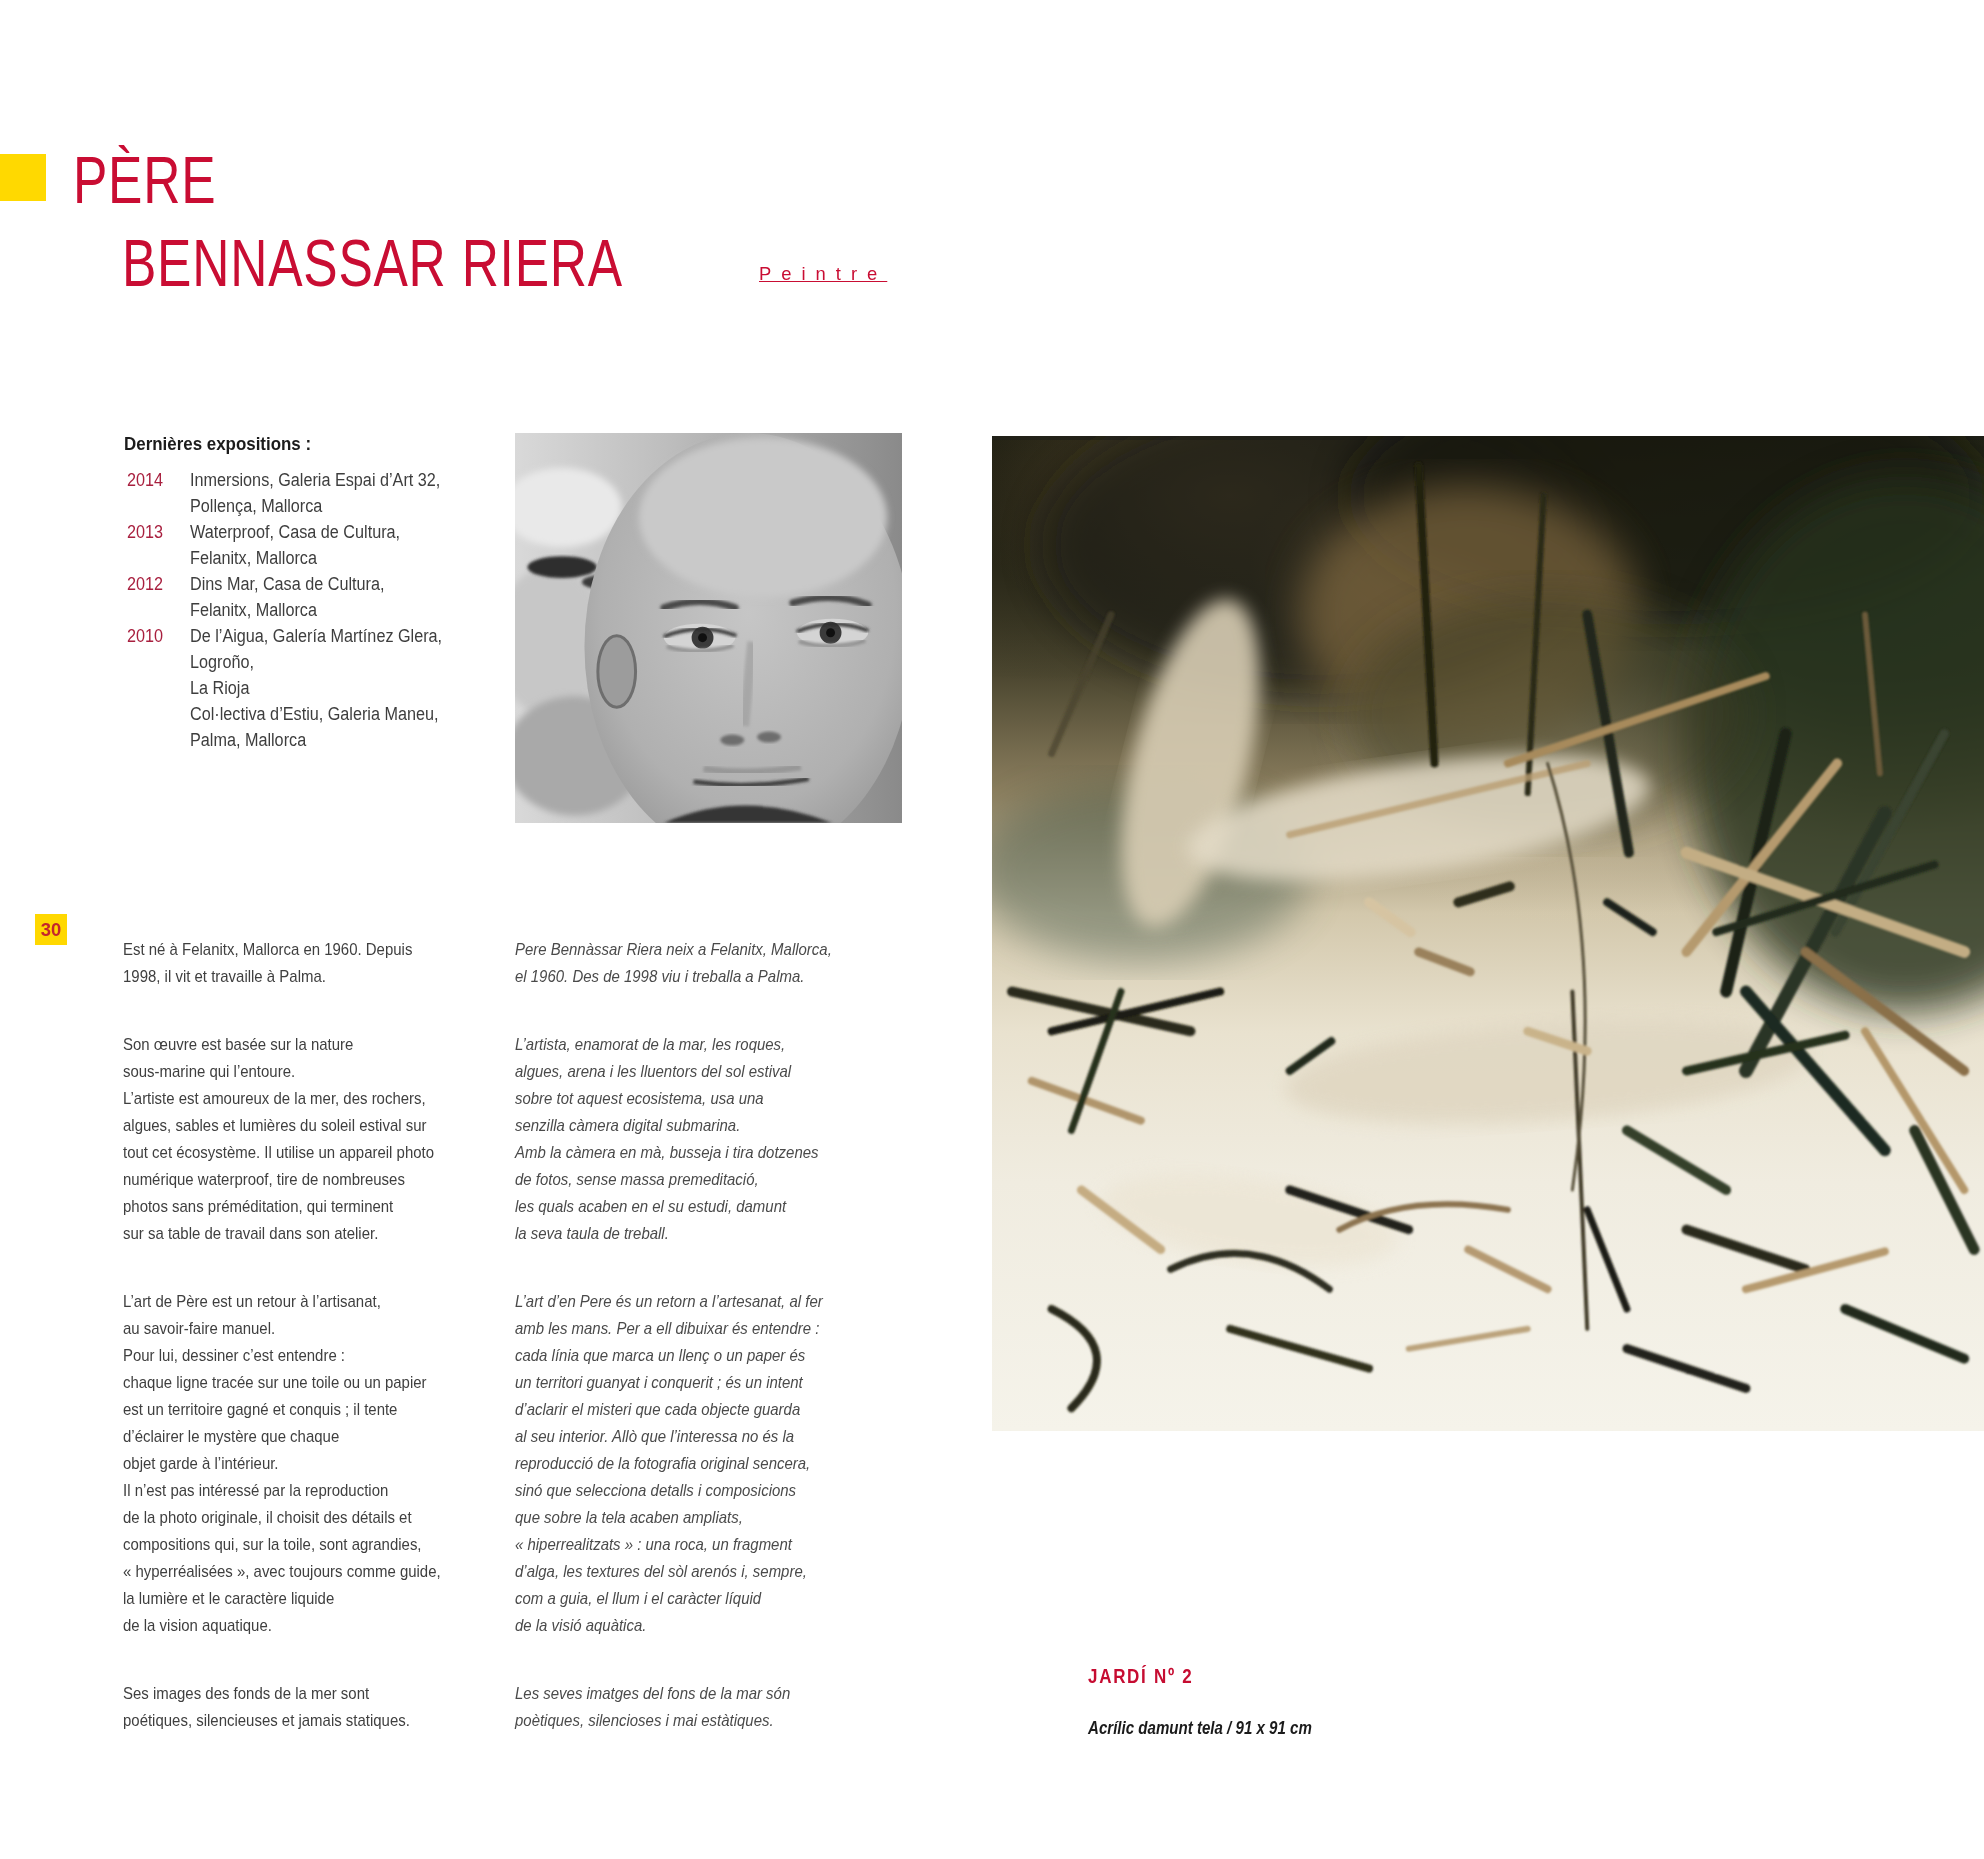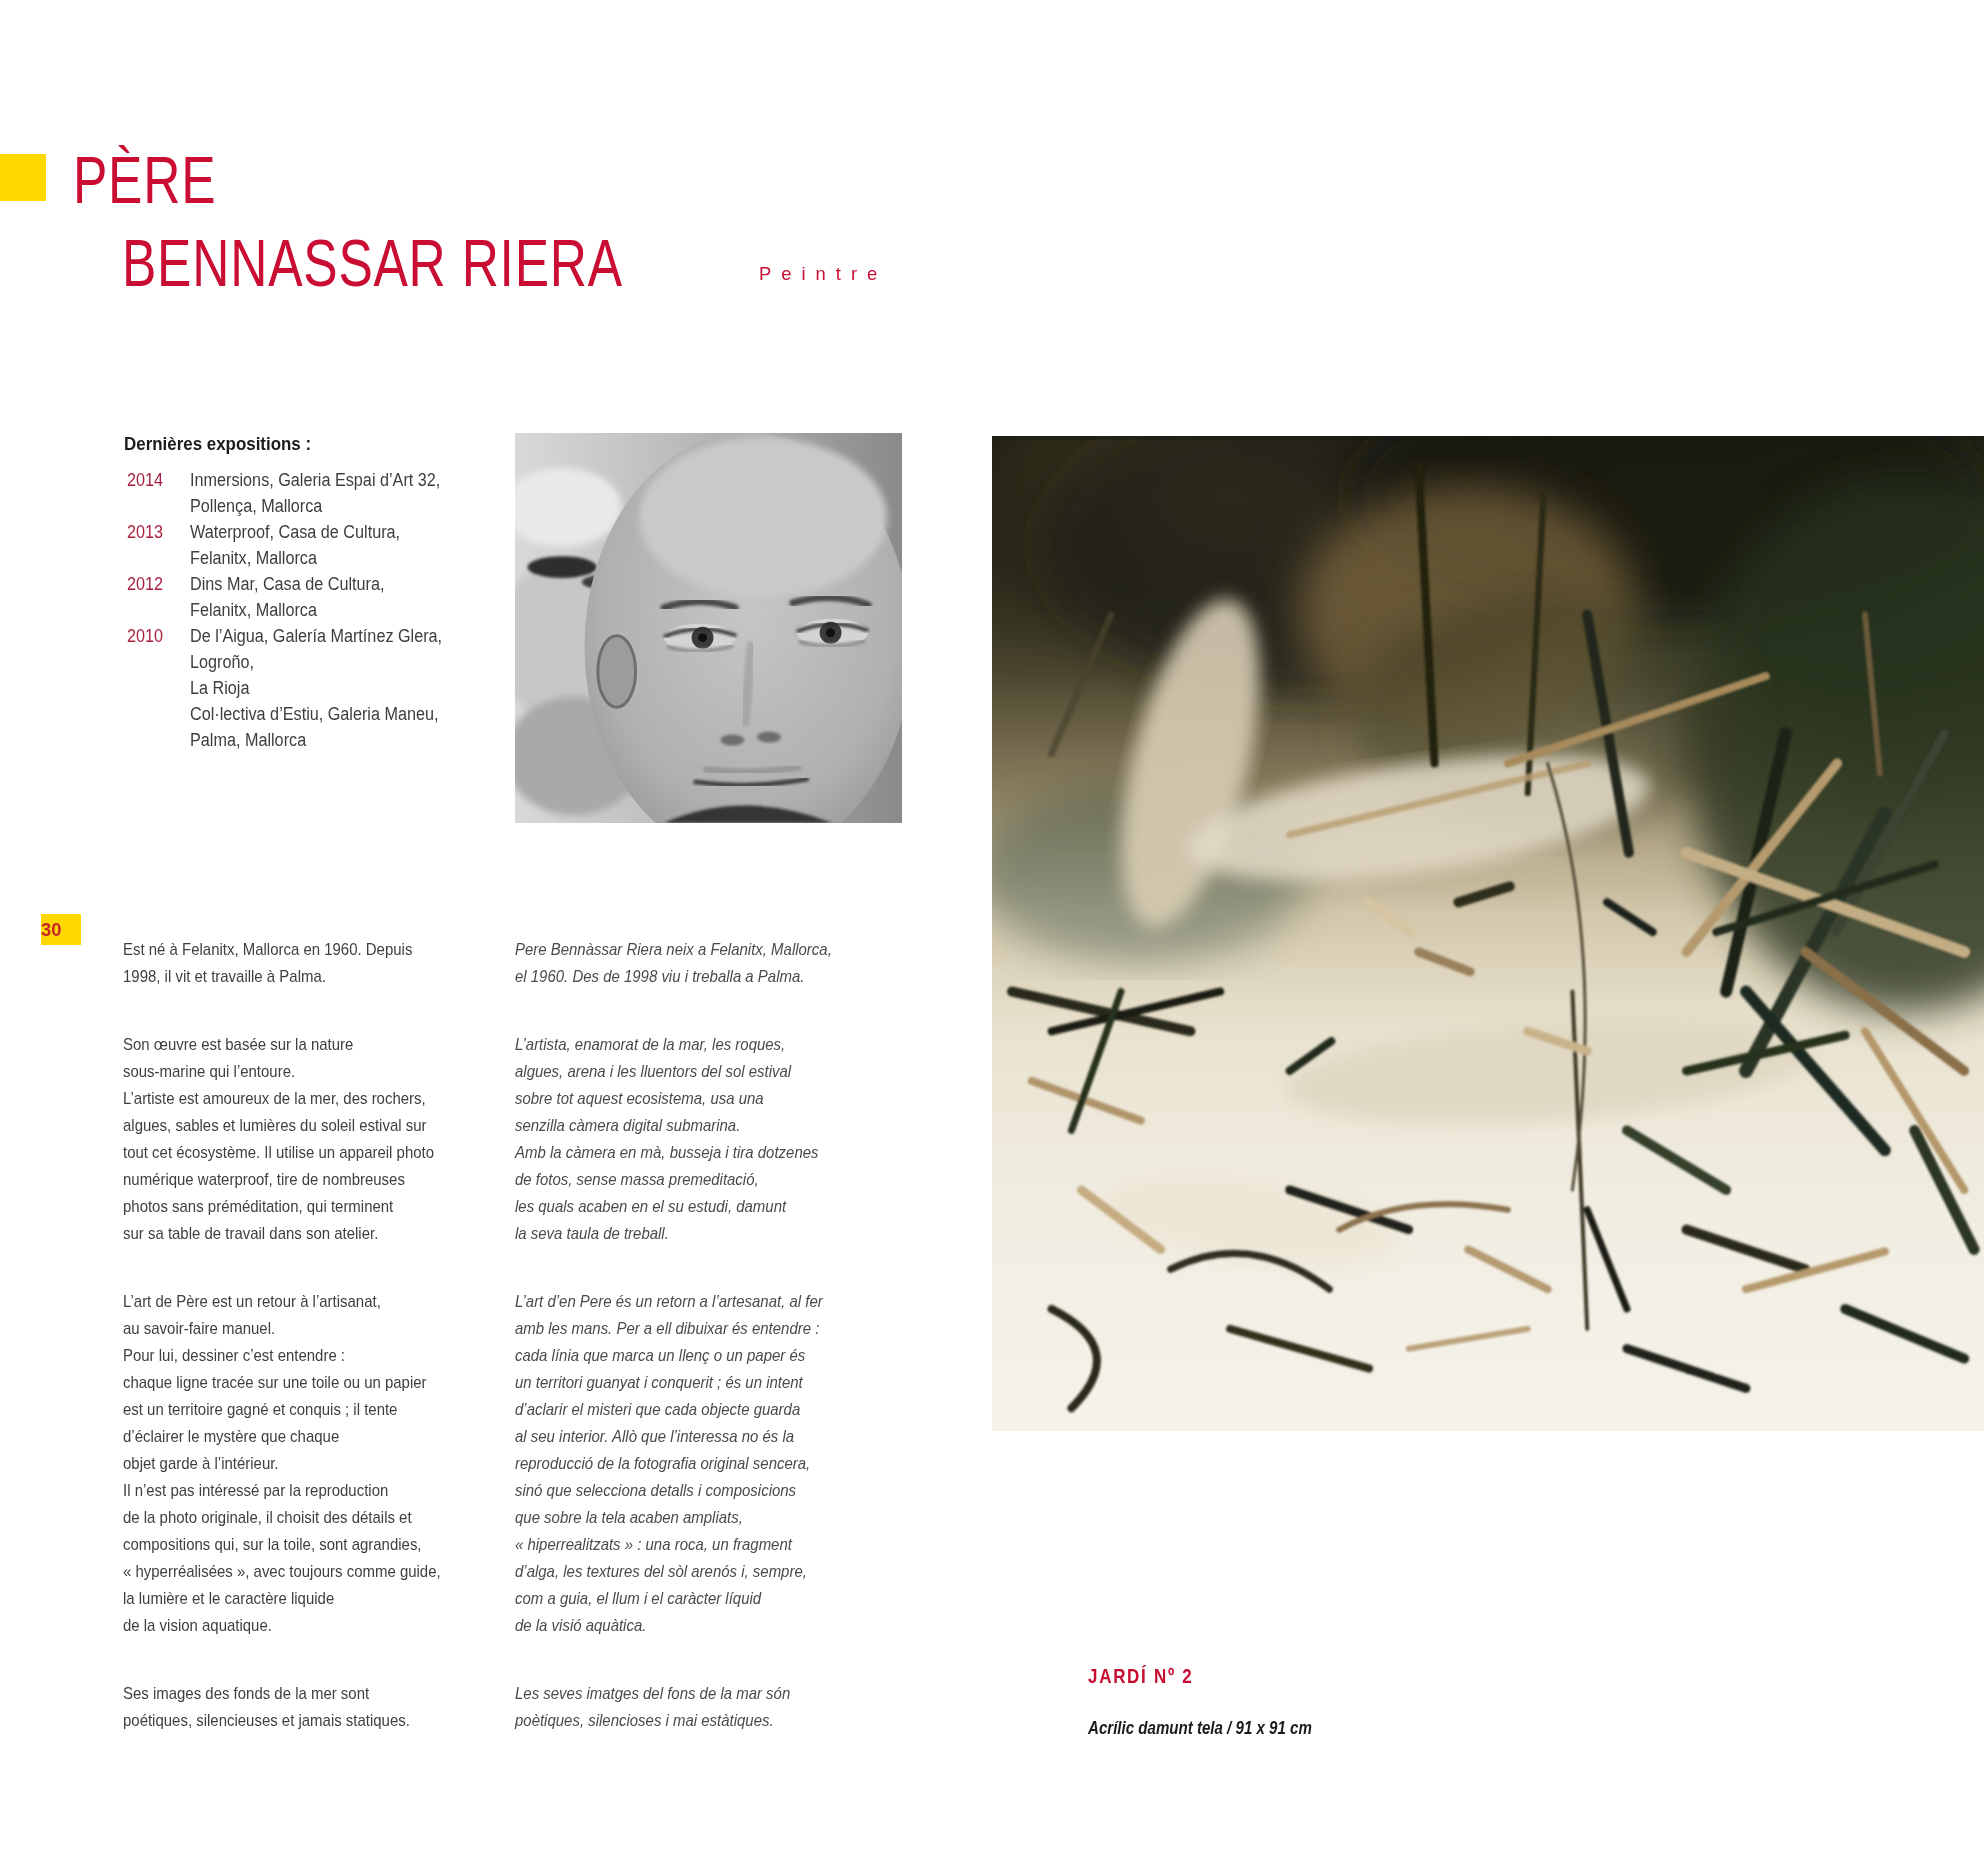--- a/index.html
+++ b/index.html
@@ -6,37 +6,37 @@
   .page{position:relative;width:1985px;height:1860px;background:#ffffff;overflow:hidden;
         font-family:"Liberation Sans",sans-serif;color:#3d3d3d;border-radius:26px;}
 
   
   .accent-square{position:absolute;left:0;top:154px;width:46px;height:47px;background:#ffd900;}
   .headline{position:absolute;color:#c90d33;font-size:66px;line-height:1;font-weight:400;
             letter-spacing:1px;white-space:nowrap;transform:scaleX(0.78);transform-origin:0 0;}
   .headline.l1{left:73px;top:147px;}
   .headline.l2{left:122px;top:230px;}
   .subtitle{position:absolute;left:759px;top:263px;font-size:18.4px;letter-spacing:10px;
-            color:#c90d33;white-space:nowrap;}
+            color:#c90d33;white-space:nowrap;text-decoration:underline;}
 
   
   .exh-head{position:absolute;left:124px;top:433px;font-size:18.4px;font-weight:bold;color:#1c1c1c;
             transform:scaleX(0.92);transform-origin:0 0;white-space:nowrap;}
   .exh-list{position:absolute;left:127px;top:467px;transform:scaleX(0.9);transform-origin:0 0;}
   .exh-row{display:flex;line-height:26px;font-size:18px;white-space:nowrap;}
   .exh-row .year{width:70px;flex:0 0 70px;color:#a81f3e;}
   .exh-row .etext{color:#3e3e3e;}
 
   
   .photo{position:absolute;left:515px;top:433px;width:387px;height:390px;overflow:hidden;}
   .photo svg{display:block;width:100%;height:100%;}
 
   
-  .badge{position:absolute;left:41px;top:914px;width:40px;height:31px;background:#ffd800;
-         display:flex;align-items:center;color:#c4262c;
+  .badge{position:absolute;left:35px;top:914px;width:32px;height:31px;background:#ffd800;
+         display:flex;align-items:center;justify-content:center;color:#c4262c;
          font-weight:bold;font-size:18.4px;}
 
   
   .body-col{position:absolute;width:476px;font-size:17px;line-height:27px;white-space:pre-line;
             transform:scaleX(0.88);transform-origin:0 0;}
   .body-col p{margin:0 0 14px 0;}
   .col-fr{left:123px;top:909px;color:#3f3f3f;}
   .col-ca{left:515px;top:909px;color:#4a4a4a;font-style:italic;}
 
   

